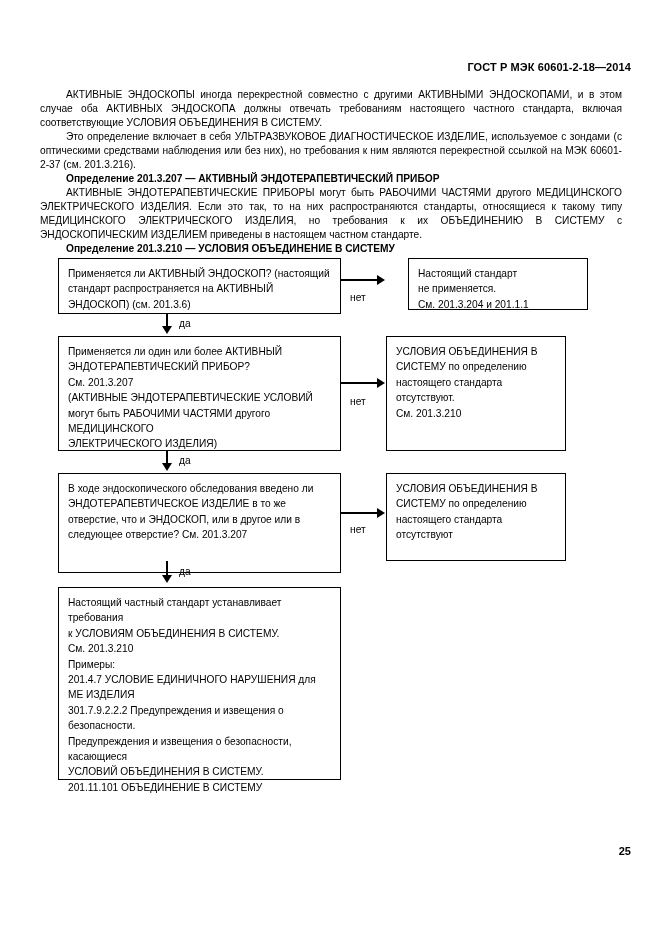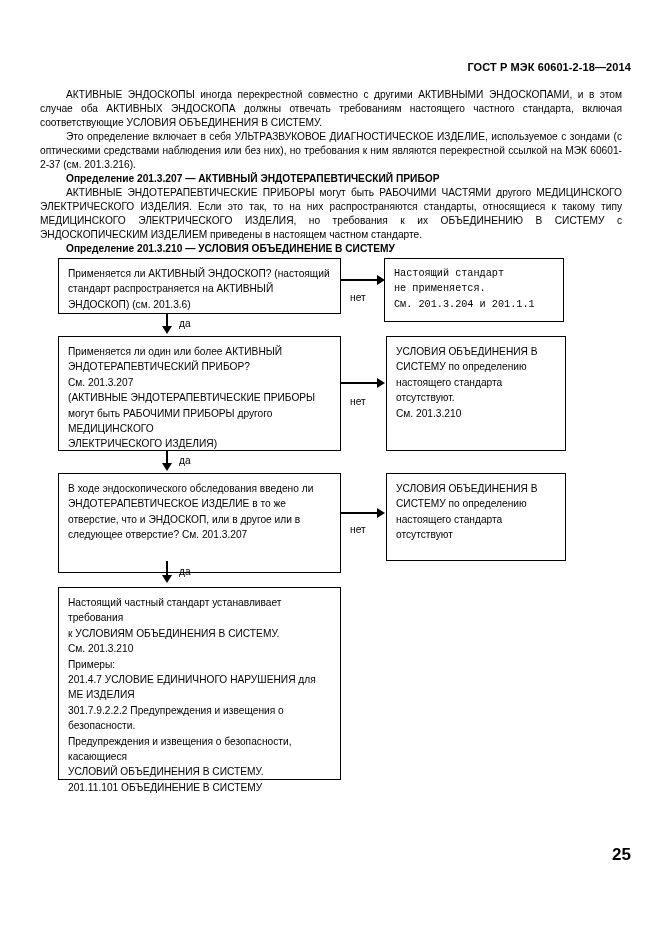--- a/index.html
+++ b/index.html
@@ -67,21 +67,21 @@
     border: 1.3px solid #000;
     background: #fff;
     font-size: 10.2px;
     line-height: 15.4px;
     padding: 7px 9px 6px 9px;
     white-space: pre-line;
   }
 
   
   #box-q1 { left: 58px;  top: 258px; width: 283px; height: 56px; }
-  #box-r1 { left: 384px; top: 258px; width: 180px; height: 64px; font-family: Liberation Mono, monospace; }
+  #box-r1 { left: 408px; top: 258px; width: 180px; height: 52px; }
   #box-q2 { left: 58px;  top: 336px; width: 283px; height: 115px; }
   #box-r2 { left: 386px; top: 336px; width: 180px; height: 115px; }
   #box-q3 { left: 58px;  top: 473px; width: 283px; height: 100px; }
   #box-r3 { left: 386px; top: 473px; width: 180px; height: 88px; }
   #box-q4 { left: 58px;  top: 587px; width: 283px; height: 193px; }
 
   
   .vline {
     position: absolute;
     width: 2px;
@@ -135,21 +135,21 @@
   #lbl-da3  { left: 179px; top: 566px; }
   #lbl-net1 { left: 350px; top: 292px; }
   #lbl-net2 { left: 350px; top: 396px; }
   #lbl-net3 { left: 350px; top: 524px; }
 
   
   .page-number {
     position: absolute;
     right: 30px;
     top: 845px;
-    font-size: 17px;
+    font-size: 11px;
     font-weight: bold;
   }
 </style>
 </head>
 <body>
 
 <div class="page">
 
   <div class="doc-header">ГОСТ Р МЭК 60601-2-18—2014</div>
 
@@ -172,21 +172,21 @@
     <div class="hline" id="h1"></div>
     <div class="arrow-right" id="ah1"></div>
     <div class="edge-label" id="lbl-net1">нет</div>
 
     <div class="vline" id="v1"></div>
     <div class="arrow-down" id="a1"></div>
     <div class="edge-label" id="lbl-da1">да</div>
 
     <div class="fbox" id="box-q2">Применяется ли один или более АКТИВНЫЙ ЭНДОТЕРАПЕВТИЧЕСКИЙ ПРИБОР?
 См. 201.3.207
-(АКТИВНЫЕ ЭНДОТЕРАПЕВТИЧЕСКИЕ ПРИБОРЫ могут быть РАБОЧИМИ    ПРИБОРЫ другого МЕДИЦИНСКОГО
+(АКТИВНЫЕ ЭНДОТЕРАПЕВТИЧЕСКИЕ УСЛОВИЙ могут быть РАБОЧИМИ    ЧАСТЯМИ другого МЕДИЦИНСКОГО
 ЭЛЕКТРИЧЕСКОГО ИЗДЕЛИЯ)</div>
     <div class="fbox" id="box-r2">УСЛОВИЯ ОБЪЕДИНЕНИЯ В СИСТЕМУ по определению настоящего стандарта отсутствуют.
 См. 201.3.210</div>
 
     <div class="hline" id="h2"></div>
     <div class="arrow-right" id="ah2"></div>
     <div class="edge-label" id="lbl-net2">нет</div>
 
     <div class="vline" id="v2"></div>
     <div class="arrow-down" id="a2"></div>

